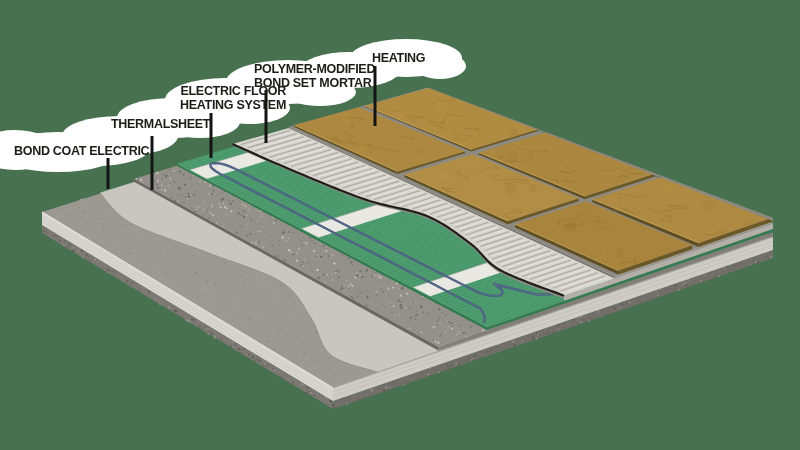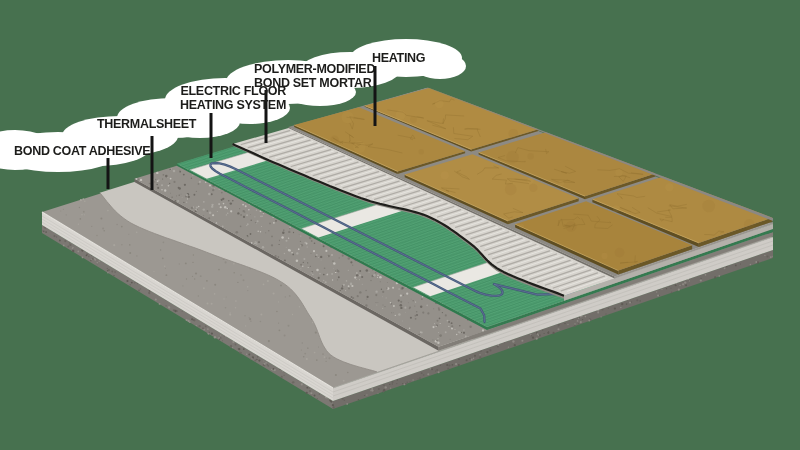--- a/index.html
+++ b/index.html
@@ -1537,20 +1537,20 @@
       </g>
       <g>
         <rect x="106.5" y="158" width="3" height="31" fill="#141414"></rect>
         <rect x="150.5" y="136" width="3" height="54" fill="#141414"></rect>
         <rect x="209.5" y="113" width="3" height="45" fill="#141414"></rect>
         <rect x="264.5" y="90" width="3" height="53" fill="#141414"></rect>
         <rect x="373.5" y="66" width="3" height="60" fill="#141414"></rect>
       </g>
     </svg>
 
-  <div class="callout-label" style="left:14px;top:144px;">BOND COAT ADHESIVE</div>
-  <div class="callout-label" style="left:97px;top:117px;">THERMALSHEET</div>
+  <div class="callout-label" style="left:14px;top:144px;">BOND COAT ELECTRIC</div>
+  <div class="callout-label" style="left:111px;top:117px;">THERMALSHEET</div>
   <div class="callout-label center" style="left:162px;top:84px;width:124px;text-align:right;">ELECTRIC FLOOR
 HEATING SYSTEM</div>
   <div class="callout-label" style="left:254px;top:62px;">POLYMER-MODIFIED
 BOND SET MORTAR</div>
   <div class="callout-label" style="left:372px;top:51px;">HEATING</div>
 </div>
 
 </body></html>

